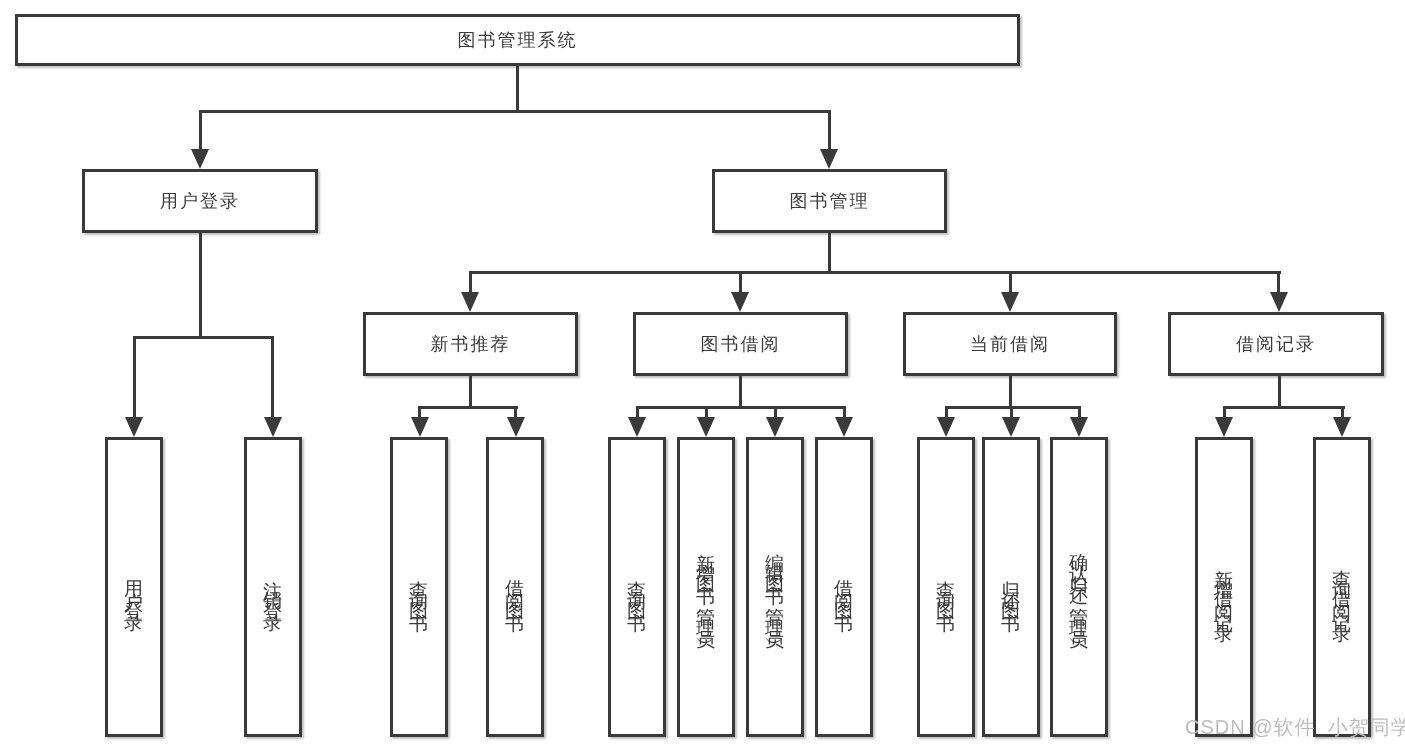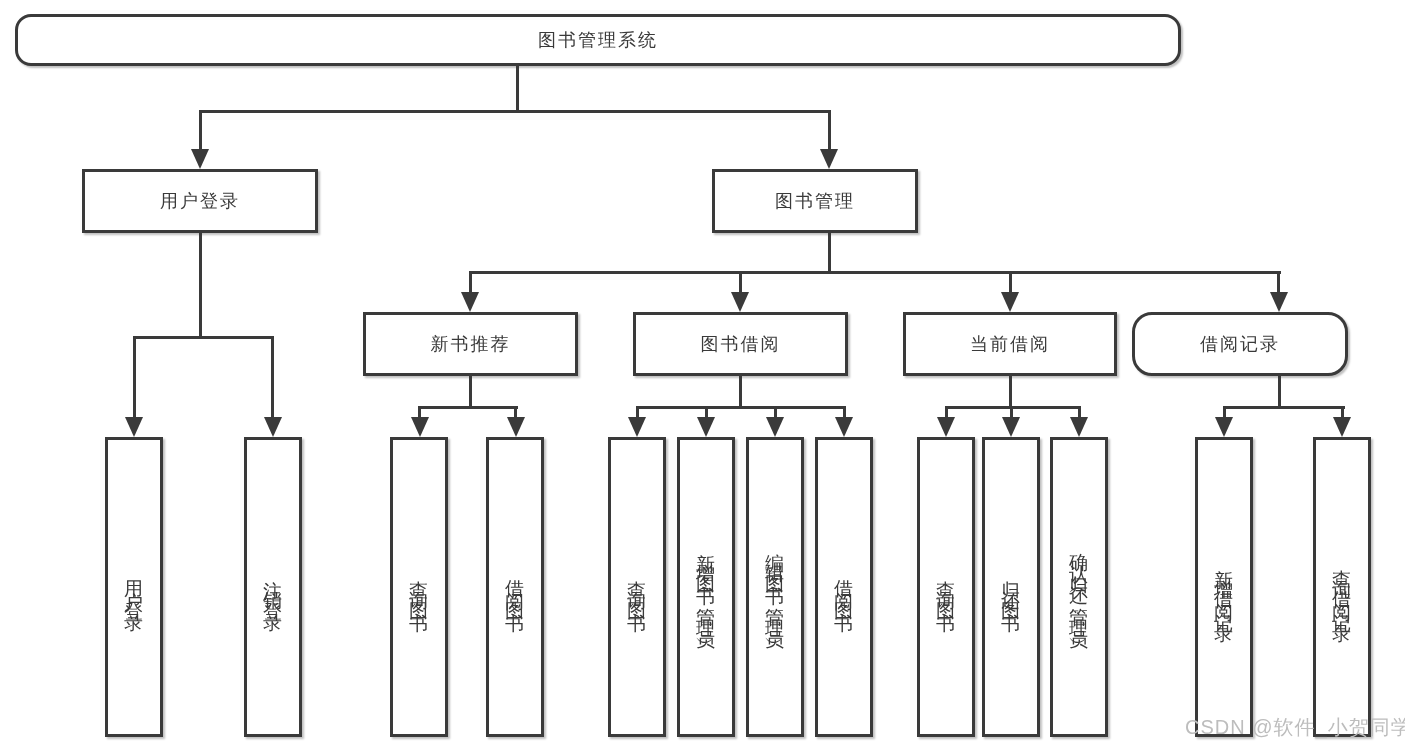--- a/index.html
+++ b/index.html
@@ -59,35 +59,35 @@
     letter-spacing: 1px;
     z-index: 10;
     white-space: nowrap;
   }
 </style>
 </head>
 <body>
 
 <div id="canvas">
 
-  <div class="box hbox" style="left:15px; top:14px; width:1166px; height:52px;border-radius:16px;">
+  <div class="box hbox" style="left:15px; top:14px; width:1005px; height:52px;">
     <span class="label">图书管理系统</span>
   </div>
 
   <div class="vline" style="left:516px; top:66px; height:47px;"></div>
   <div class="hline" style="left:199px; top:110px; width:632px;"></div>
   <div class="vline" style="left:199px; top:110px; height:41px;"></div>
   <div class="vline" style="left:828px; top:110px; height:41px;"></div>
   <div class="arrow" style="left:191px; top:149px;"></div>
   <div class="arrow" style="left:820px; top:149px;"></div>
 
   <div class="box hbox" style="left:82px; top:169px; width:236px; height:64px;">
     <span class="label">用户登录</span>
   </div>
-  <div class="box hbox" style="left:712px; top:169px; width:206px; height:64px;">
+  <div class="box hbox" style="left:712px; top:169px; width:235px; height:64px;">
     <span class="label">图书管理</span>
   </div>
 
   <div class="vline" style="left:199px; top:233px; height:105px;"></div>
   <div class="hline" style="left:133px; top:336px; width:141px;"></div>
   <div class="vline" style="left:133px; top:336px; height:83px;"></div>
   <div class="vline" style="left:271px; top:336px; height:83px;"></div>
   <div class="arrow" style="left:125px; top:417px;"></div>
   <div class="arrow" style="left:264px; top:417px;"></div>
 
@@ -104,21 +104,21 @@
 
   <div class="box hbox" style="left:363px; top:312px; width:215px; height:64px;justify-content:center;">
     <span class="label">新书推荐</span>
   </div>
   <div class="box hbox" style="left:903px; top:312px; width:214px; height:64px;">
     <span class="label">当前借阅</span>
   </div>
   <div class="box hbox" style="left:633px; top:312px; width:215px; height:64px;">
     <span class="label">图书借阅</span>
   </div>
-  <div class="box hbox" style="left:1132px; top:312px; width:216px; height:64px;border-radius:20px;">
+  <div class="box hbox" style="left:1168px; top:312px; width:216px; height:64px;">
     <span class="label">借阅记录</span>
   </div>
 
   <div class="vline" style="left:469px; top:376px; height:33px;"></div>
   <div class="hline" style="left:418px; top:406px; width:100px;"></div>
   <div class="vline" style="left:418px; top:406px; height:14px;"></div>
   <div class="vline" style="left:514px; top:406px; height:14px;"></div>
   <div class="arrow" style="left:411px; top:417px;"></div>
   <div class="arrow" style="left:507px; top:417px;"></div>
 

